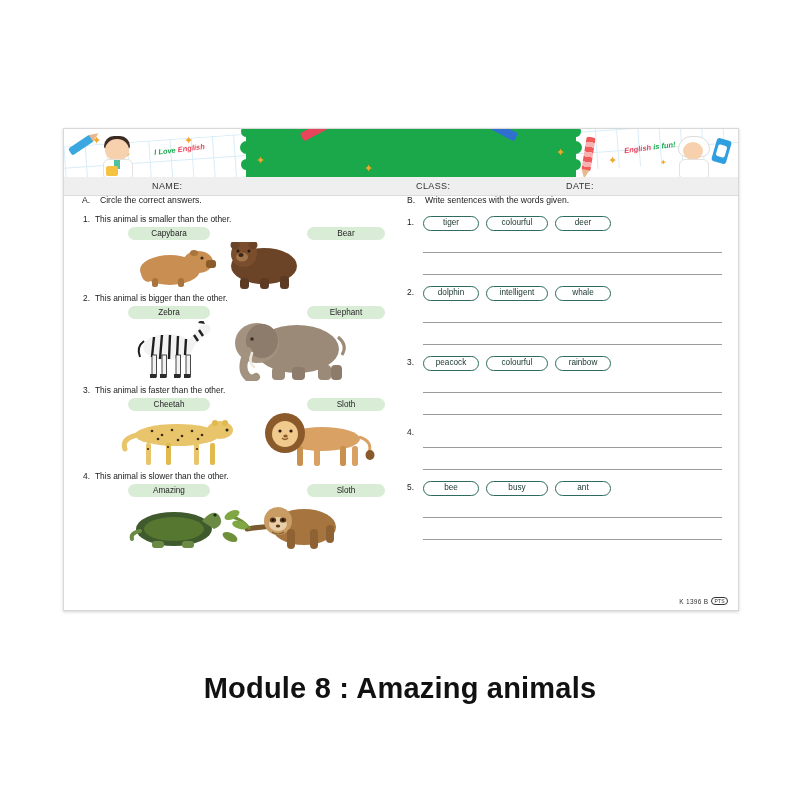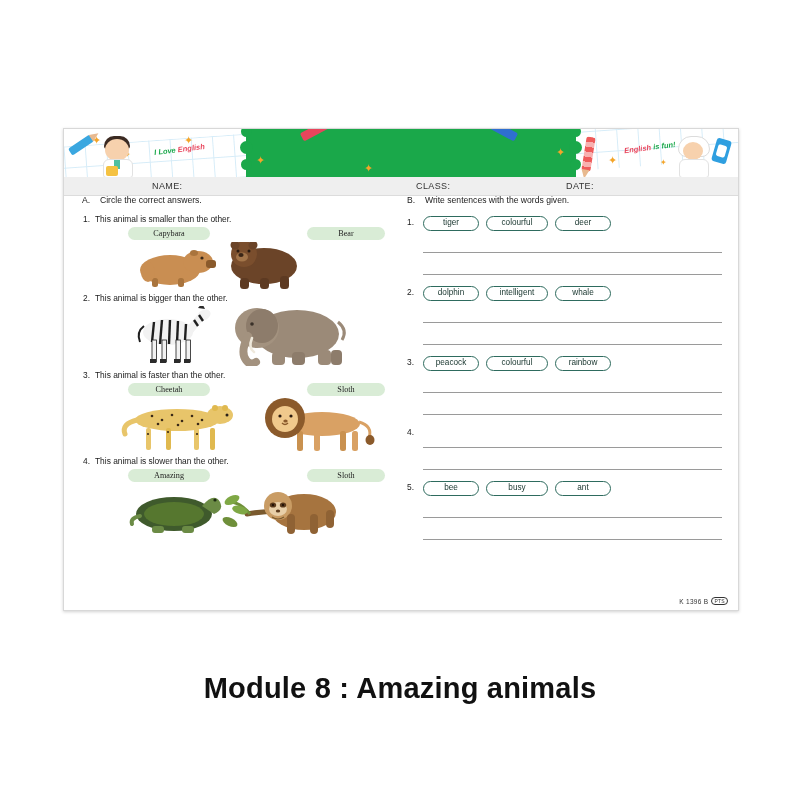--- a/index.html
+++ b/index.html
@@ -112,21 +112,21 @@
   .col{position:absolute;top:0;}
   .col-a{left:18px;width:325px;}
   .col-b{left:343px;width:315px;}
 
   .sec-head{display:flex;font-size:8.6px;color:#1a1a1a;margin-bottom:9px;}
   .sec-head .ltr{width:18px;flex:none;}
 
   .q{font-size:8.4px;color:#1a1a1a;margin:0 0 3px 0;padding-left:13px;position:relative;}
   .q .num{position:absolute;left:1px;}
 
-  .chips-row{position:relative;height:13px;margin-bottom:2px;font-family:Liberation Serif, serif;}
+  .chips-row{position:relative;height:13px;margin-bottom:2px;}
   .chip{
     position:absolute;height:13px;line-height:13px;text-align:center;
     background:#d9ecd6;border-radius:7px;font-size:8.2px;color:#1f1f1f;
   }
   .chip.left{left:46px;width:82px;}
   .chip.right{left:225px;width:78px;}
 
   .art{position:relative;width:100%;}
 
   
@@ -261,20 +261,24 @@
             </g>
           </svg>
         </div>
       </div>
 
       <div style="margin-top:4px">
         <p class="q">
           <span class="num">2.</span>
           <span>This animal is bigger than the other.</span>
         </p>
+        <div class="chips-row">
+          <span class="chip left">Zebra</span>
+          <span class="chip right">Elephant</span>
+        </div>
         <div class="art" style="height:60px">
           <svg viewBox="0 0 325 60" width="325" height="60" aria-hidden="true">
             <g>
               <ellipse cx="86" cy="26" rx="25" ry="13" fill="#f2f2f2"></ellipse>
               <path d="M104 22 L118 6 L124 10 L110 28 Z" fill="#f2f2f2"></path>
               <ellipse cx="122" cy="9" rx="7" ry="5" fill="#f2f2f2" transform="rotate(-28 122 9)"></ellipse>
               <path d="M116 2 L120 -3 L123 3 Z" fill="#2b2b2b"></path>
               <g stroke="#1f1f1f" stroke-width="2.4">
                 <line x1="72" y1="16" x2="70" y2="36"></line>
                   <line x1="80" y1="14" x2="78" y2="38"></line>

